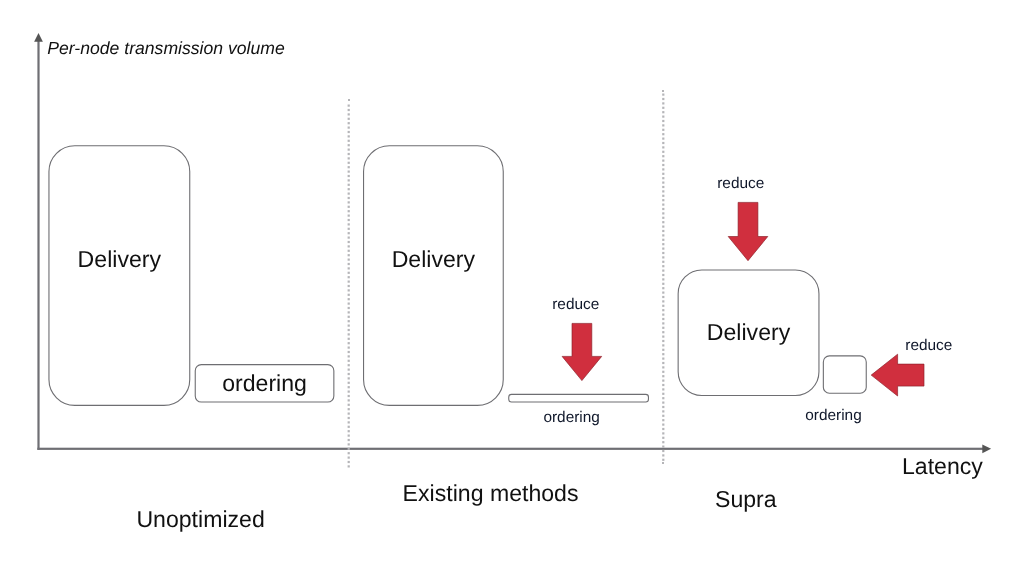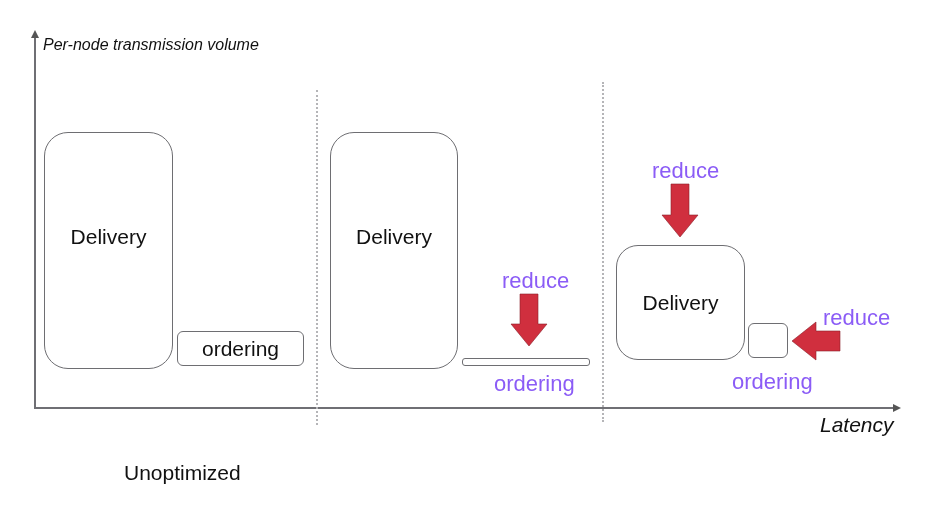--- a/index.html
+++ b/index.html
@@ -8,26 +8,26 @@
   .abs { position: absolute; }
   .axis-y { left: 34px; top: 36px; width: 2px; height: 373px; background: #6f6f74; }
   .axis-y-head { left: 31px; top: 30px; width: 0; height: 0;
                  border-left: 4px solid transparent; border-right: 4px solid transparent;
                  border-bottom: 8px solid #555; }
   .axis-x { left: 34px; top: 407px; width: 862px; height: 2px; background: #6f6f74; }
   .axis-x-head { left: 893px; top: 404px; width: 0; height: 0;
                  border-top: 4px solid transparent; border-bottom: 4px solid transparent;
                  border-left: 8px solid #555; }
   .y-label { left: 43px; top: 36px; font-size: 16px; font-style: italic; color: #111; white-space: nowrap; }
-  .x-label { left: 820px; top: 413px; font-size: 21px; font-style: italic; color: #111; white-space: nowrap; }
+  .x-label { left: 820px; top: 413px; font-size: 21px; color: #111; white-space: nowrap; }
   .divider { width: 0; border-left: 2px dotted #b5b5b8; }
   .box { border: 1.6px solid #6e6e72; background: #fff; box-sizing: border-box;
          display: flex; align-items: center; justify-content: center; }
   .box-text { font-size: 21px; color: #111; white-space: nowrap; }
-  .label { font-size: 22px; color: #8b5cf6; white-space: nowrap; }
+  .label { font-size: 14px; color: #0f172a; white-space: nowrap; }
   .cat { font-size: 21px; color: #111; line-height: 30px; white-space: nowrap; }
   svg.arrow { overflow: visible; }
 </style>
 </head>
 <body>
 
 <div class="abs axis-y"></div>
 <div class="abs axis-y-head"></div>
 <div class="abs axis-x"></div>
 <div class="abs axis-x-head"></div>
@@ -50,29 +50,31 @@
 <div class="abs box" style="left:330px; top:132px; width:128px; height:237px; border-radius:24px; align-items:flex-start; padding-top:92px;">
   <span class="box-text">Delivery</span>
 </div>
 <div class="abs box" style="left:462px; top:358px; width:128px; height:8px; border-radius:3px;"></div>
 <div class="abs label" style="left:494px; top:371px;">ordering</div>
 <div class="abs label" style="left:502px; top:268px;">reduce</div>
 <svg class="abs arrow" style="left:511px; top:294px;" width="36" height="52">
   <polygon class="arrow-fill" points="9,0 27,0 27,30 36,30 18,52 0,30 9,30" stroke="#8a1f28" stroke-width="0.6" fill="#d02f3e"></polygon>
 </svg>
 <div class="abs cat" style="left:366px; top:434px;">
+  <div>Existing methods</div>
 </div>
 
 <div class="abs label" style="left:652px; top:158px;">reduce</div>
 <svg class="abs arrow" style="left:662px; top:184px;" width="36" height="53">
   <polygon class="arrow-fill" points="9,0 27,0 27,31 36,31 18,53 0,31 9,31" stroke="#8a1f28" stroke-width="0.6" fill="#d02f3e"></polygon>
 </svg>
 <div class="abs box" style="left:616px; top:245px; width:129px; height:115px; border-radius:22px;">
   <span class="box-text">Delivery</span>
 </div>
 <div class="abs box" style="left:748px; top:323px; width:40px; height:35px; border-radius:6px;"></div>
 <div class="abs label" style="left:732px; top:369px;">ordering</div>
 <div class="abs label" style="left:823px; top:305px;">reduce</div>
 <svg class="abs arrow" style="left:792px; top:322px;" width="48" height="38">
   <polygon class="arrow-fill" points="48,9 48,29 24,29 24,38 0,19 24,0 24,9" stroke="#8a1f28" stroke-width="0.6" fill="#d02f3e"></polygon>
 </svg>
 <div class="abs cat" style="left:650px; top:440px;">
+  <div>Supra</div>
 </div>
 
 </body></html>

